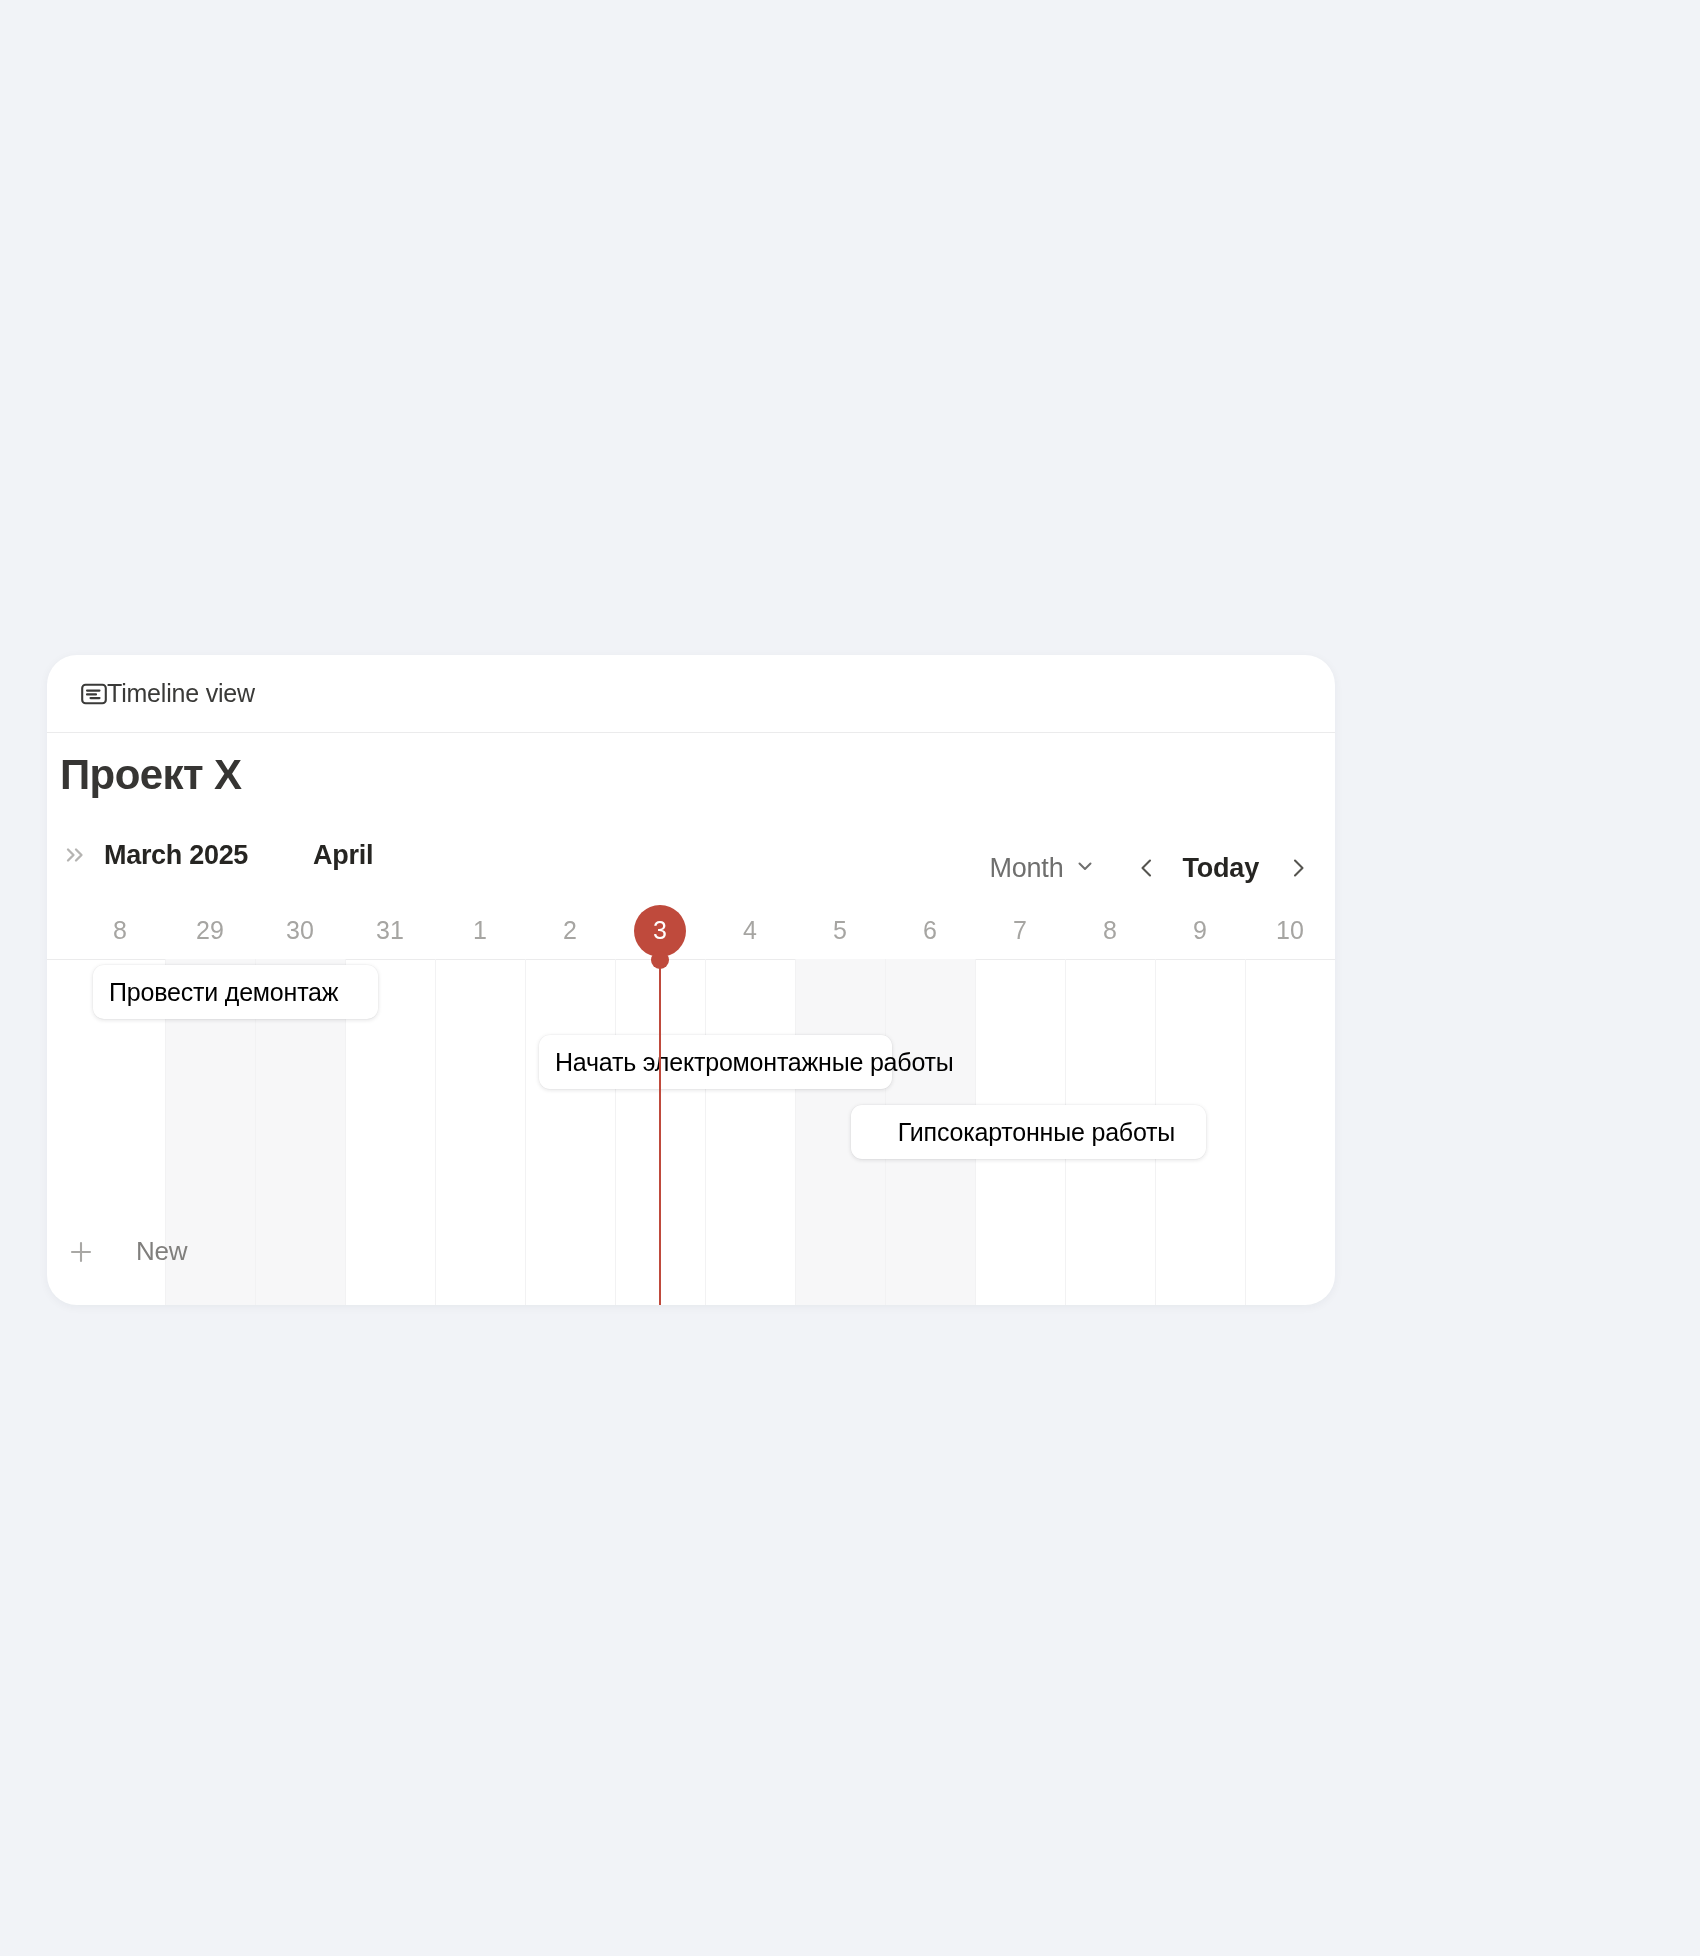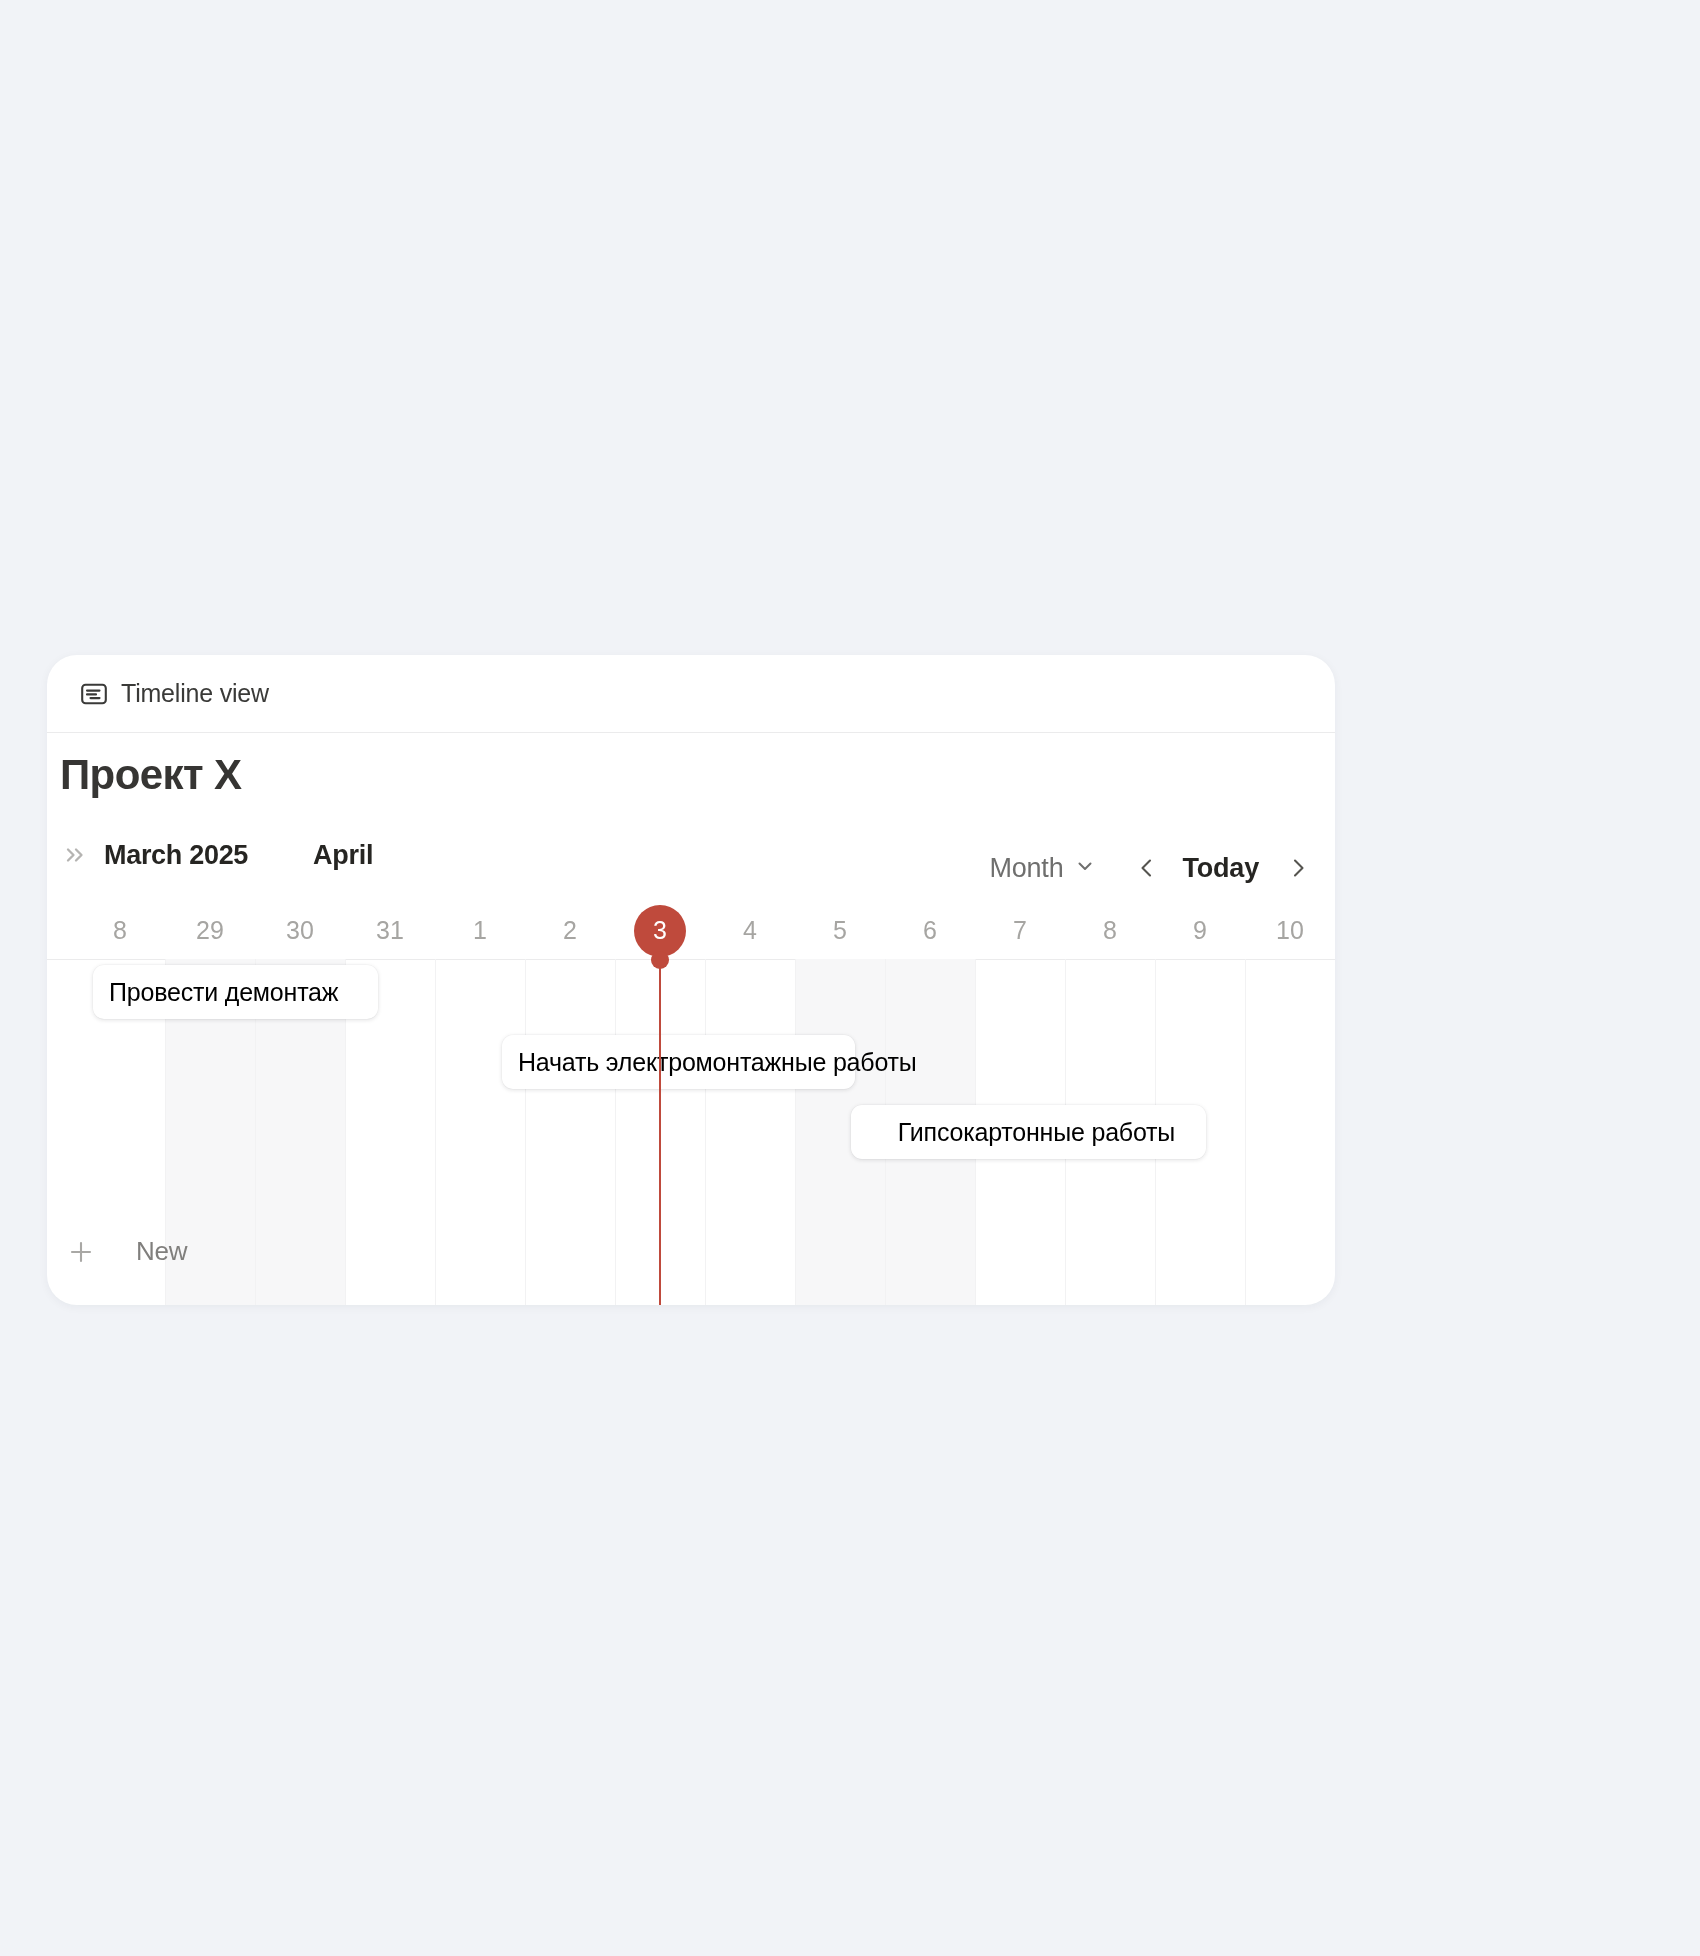--- a/index.html
+++ b/index.html
@@ -36,21 +36,20 @@
     height: 78px;
     border-bottom: 1px solid #ebebec;
     box-sizing: border-box;
     display: flex;
     align-items: center;
     padding-left: 24px;
   }
   #view-chip {
     display: flex;
     align-items: center;
-    gap: 14px;
     padding: 6px 10px;
     border-radius: 8px;
   }
   .tl-icon {
     width: 26px;
     height: 22px;
     display: block;
   }
   #view-label {
     font-size: 25px;
@@ -349,21 +348,21 @@
         <div class="gridline" style="left: 838px;"></div>
         <div class="gridline" style="left: 928px;"></div>
         <div class="gridline" style="left: 1018px;"></div>
         <div class="gridline" style="left: 1108px;"></div>
         <div class="gridline" style="left: 1198px;"></div>
       </div>
     <div id="tasks-layer">
         <div class="task-card" style="left: 46px; width: 285px; top: 6px;">
           <span class="task-label">Провести демонтаж</span>
         </div>
-        <div class="task-card" style="left: 455px; width: 353px; top: 76px;">
+        <div class="task-card" style="left: 492px; width: 353px; top: 76px;">
           <span class="task-label">Начать электромонтажные работы</span>
         </div>
         <div class="task-card" style="left: 804px; width: 355px; top: 146px; justify-content: center;">
           <span class="task-label">Гипсокартонные работы</span>
         </div>
       </div>
     <div id="today-line" style="left: 613px; background: rgb(191, 74, 60);">
       <div id="today-dot" style="background: rgb(191, 74, 60);"></div>
     </div>
   </div>

